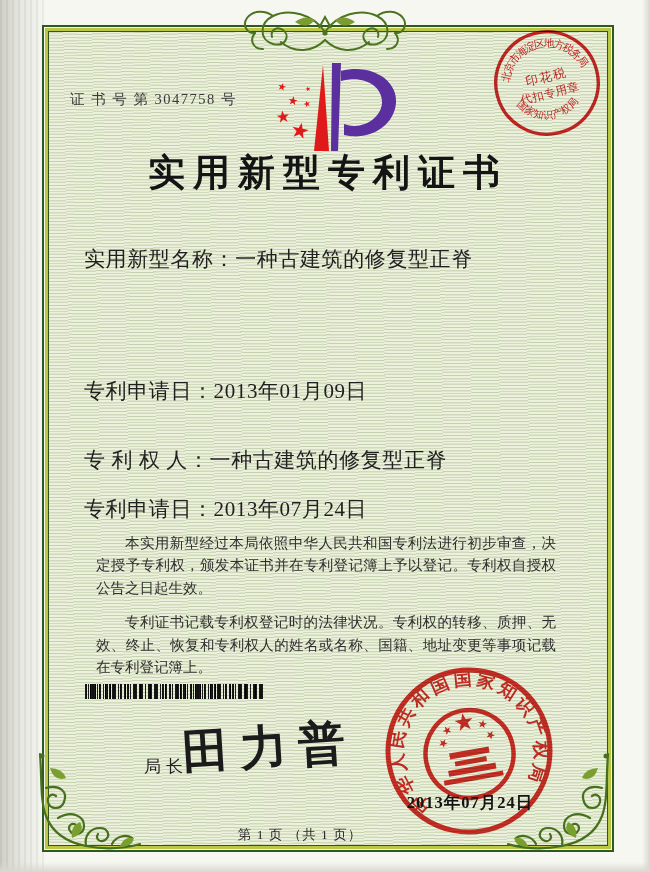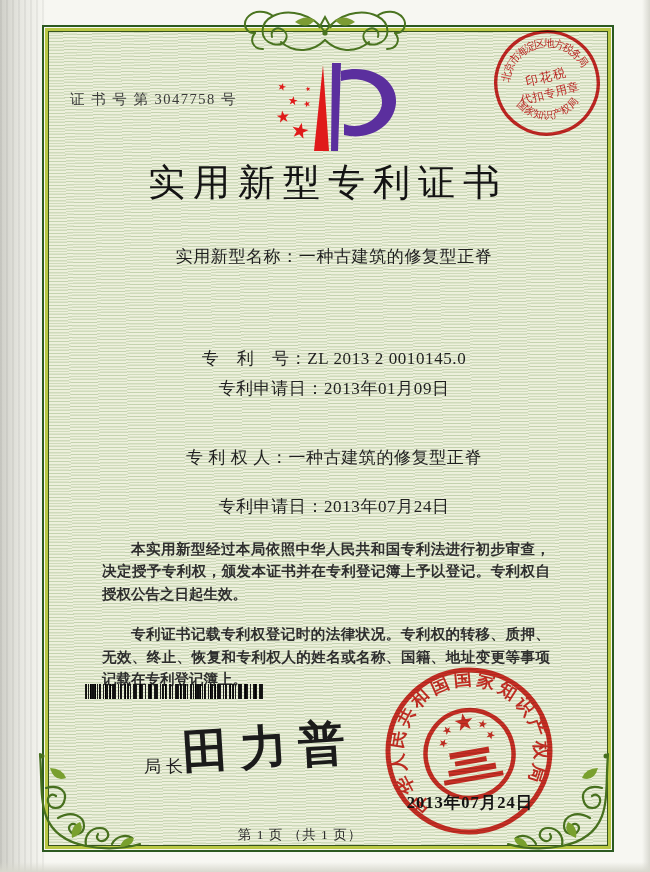--- a/index.html
+++ b/index.html
@@ -34,33 +34,33 @@
       repeating-linear-gradient(182deg,rgba(136,168,108,0.16) 0 1px,rgba(0,0,0,0) 1px 4px);
   }
 
   .ornament{position:absolute;pointer-events:none;}
 
   .cert-no{position:absolute;left:70px;top:90px;font-size:14.5px;letter-spacing:1.5px;color:#3a3a3a;}
 
   .logo{position:absolute;left:270px;top:62px;width:135px;height:98px;}
 
   .title{
-    position:absolute;left:42px;top:158px;width:572px;text-align:center;
-    font-size:37px;font-weight:normal;letter-spacing:8px;color:#141414;
-  }
-
-  .field{position:absolute;left:84px;width:500px;font-size:17px;color:#1f1f1f;letter-spacing:0.6px;white-space:nowrap;text-align:center;}
+    position:absolute;left:42px;top:148px;width:572px;text-align:center;
+    font-size:37px;font-weight:bold;letter-spacing:8px;color:#141414;
+  }
+
+  .field{position:absolute;left:84px;width:500px;font-size:21px;color:#1f1f1f;letter-spacing:0.6px;white-space:nowrap;}
   .field .lab{display:inline-block;}
   .field .val{display:inline-block;}
 
   .paras{
     position:absolute;left:84px;top:520px;width:484px;
     font-size:14.5px;line-height:22.4px;color:#2e2e2e;text-align:justify;
   }
-  .paras p{margin:18px;text-indent:2em;font-weight:bold;}
+  .paras p{margin:12px;text-indent:2em;}
 
   .barcode{
     position:absolute;left:85px;top:684px;width:178px;height:15px;
     background-image:
       repeating-linear-gradient(90deg,#1a1a1a 0 1px,rgba(0,0,0,0) 1px 3px),
       repeating-linear-gradient(90deg,#111 0 2px,rgba(0,0,0,0) 2px 7px),
       repeating-linear-gradient(90deg,#000 0 1px,rgba(0,0,0,0) 1px 5px);
   }
 
   .director{position:absolute;left:132px;top:755px;font-size:17px;letter-spacing:5px;color:#222;margin-left:12px;}
@@ -158,23 +158,20 @@
       <polygon points="62,0 71,0 68,88 61,88"></polygon>
       <path d="M71,8 C102,0 128,18 126,40 C124,64 98,78 74,72 L74,61 C92,68 112,55 112,39 C112,23 94,12 71,18 Z"></path>
     </g>
   </svg>
 
   <div class="title">实用新型专利证书</div>
 
   <div class="field" style="top:245px">
     <span class="lab">实用新型名称：</span><span class="val">一种古建筑的修复型正脊</span>
   </div>
-  <div class="field" style="top:347px">
-    <span class="lab">专　利　号：</span><span class="val">ZL 2013 2 0010145.0</span>
-  </div>
   <div class="field" style="top:377px">
     <span class="lab">专利申请日：</span><span class="val">2013年01月09日</span>
   </div>
   <div class="field" style="top:446px">
     <span class="lab">专 利 权 人：</span><span class="val">一种古建筑的修复型正脊</span>
   </div>
   <div class="field" style="top:495px">
     <span class="lab">专利申请日：</span><span class="val">2013年07月24日</span>
   </div>
 

